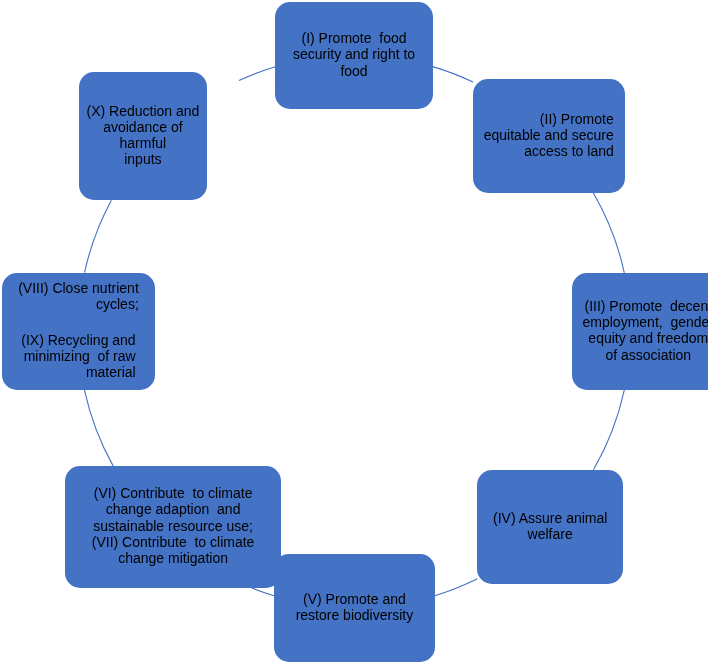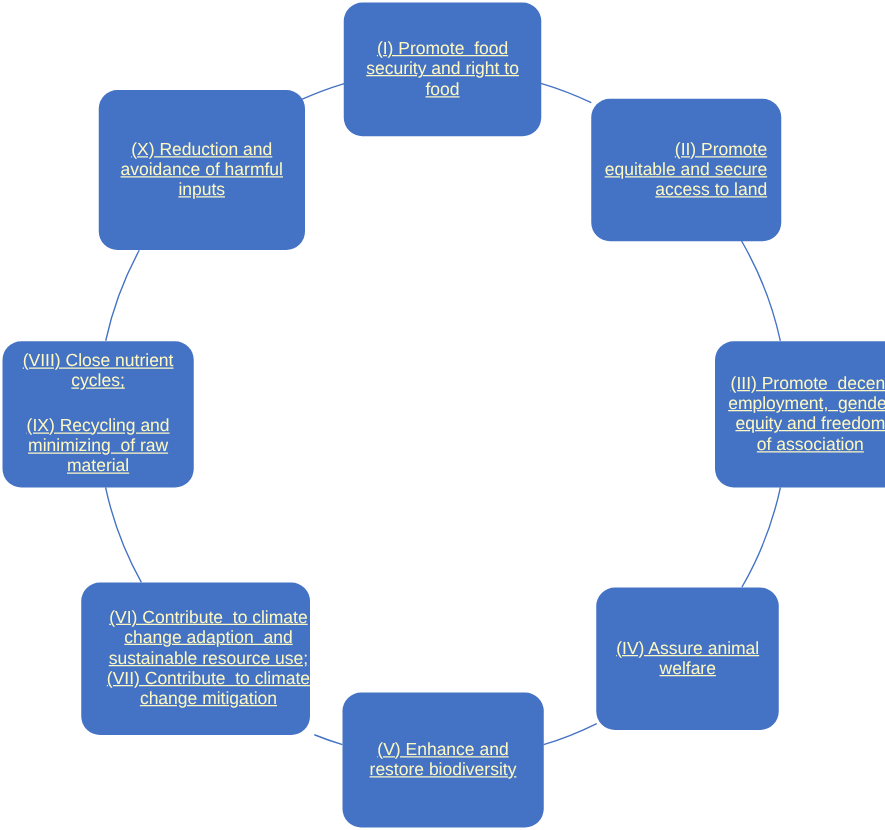--- a/index.html
+++ b/index.html
@@ -25,32 +25,31 @@
     position: absolute;
     left: 0;
     top: 0;
     width: 708px;
     height: 664px;
   }
   .node {
     position: absolute;
     background: #4472C4;
     border-radius: 15px;
-    color: #fef9c3;
+    color: #000000;
     display: flex;
     flex-direction: column;
     align-items: center;
     justify-content: center;
     text-align: center;
     font-size: 14.0px;
     line-height: 16.3px;
     box-sizing: border-box;
     white-space: pre-wrap;
     padding-bottom: 1.8px;
-    text-decoration: underline;
   }
   .node-para {
     margin: 0;
   }
   .node-para + .node-para {
     margin-top: 19px;
   }
 </style>
 </head>
 <body>
@@ -73,28 +72,28 @@
 food</p></div>
   <div class="node" style="left: 473px; top: 79.2px; width: 151.5px; height: 113.6px; text-align: right;"><p class="node-para">(II) Promote
 equitable and secure
 access to land</p></div>
   <div class="node" style="left: 554.2px; top: 272.8px; width: 152.2px; height: 117.1px; margin-left: 18px;"><p class="node-para">(III) Promote  decent
 employment,  gender
 equity and freedom
 of association</p></div>
   <div class="node" style="left: 477.4px; top: 469.8px; width: 145.6px; height: 113.8px;"><p class="node-para">(IV) Assure animal
 welfare</p></div>
-  <div class="node" style="left: 274px; top: 553.6px; width: 160.8px; height: 108.3px;"><p class="node-para">(V) Enhance and
+  <div class="node" style="left: 274px; top: 553.6px; width: 160.8px; height: 108.3px;"><p class="node-para">(V) Promote and
 restore biodiversity</p></div>
-  <div class="node" style="left: 65.1px; top: 465.9px; width: 183px; height: 121.9px; align-items: flex-end;"><p class="node-para">(VI) Contribute  to climate
+  <div class="node" style="left: 65.1px; top: 465.9px; width: 216px; height: 121.9px;"><p class="node-para">(VI) Contribute  to climate
 change adaption  and
 sustainable resource use;
 (VII) Contribute  to climate
 change mitigation</p></div>
-  <div class="node" style="left: 2.2px; top: 272.6px; width: 152.6px; height: 117.3px;"><p class="node-para">(VIII) Close nutrient
+  <div class="node" style="left: 2.2px; top: 272.6px; width: 152.6px; height: 117.3px; text-align: right;"><p class="node-para">(VIII) Close nutrient
 cycles;</p><p class="node-para">(IX) Recycling and
 minimizing  of raw
 material</p></div>
-  <div class="node" style="left: 78.9px; top: 71.9px; width: 165px; height: 128.3px;"><p class="node-para">(X) Reduction and
+  <div class="node" style="left: 78.9px; top: 71.9px; width: 128px; height: 128.3px;"><p class="node-para">(X) Reduction and
 avoidance of harmful
 inputs</p></div>
 
 </div>
 
 </body></html>

